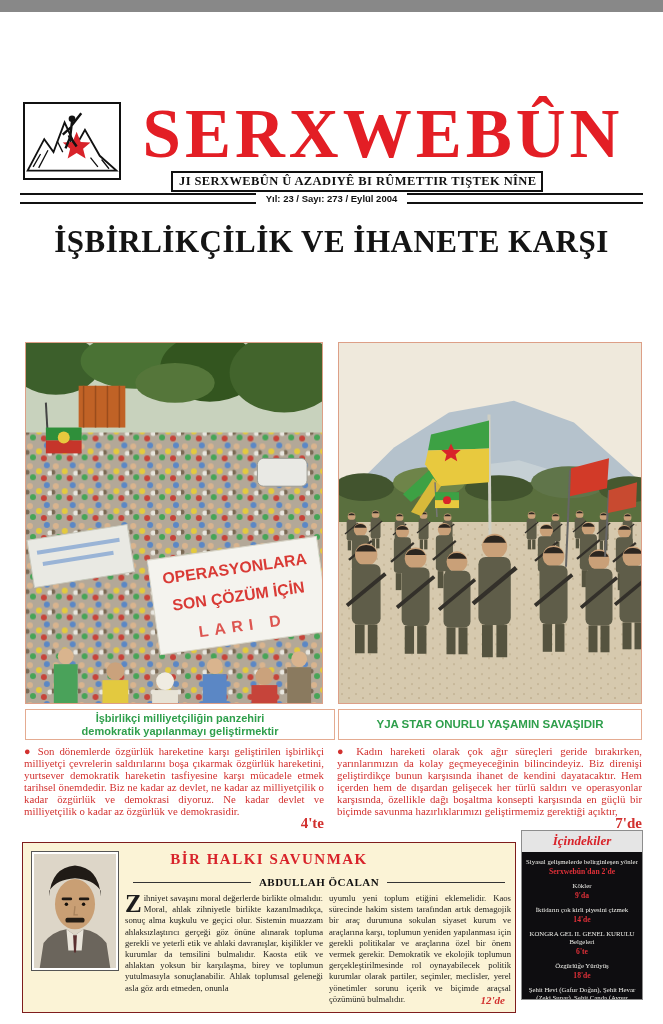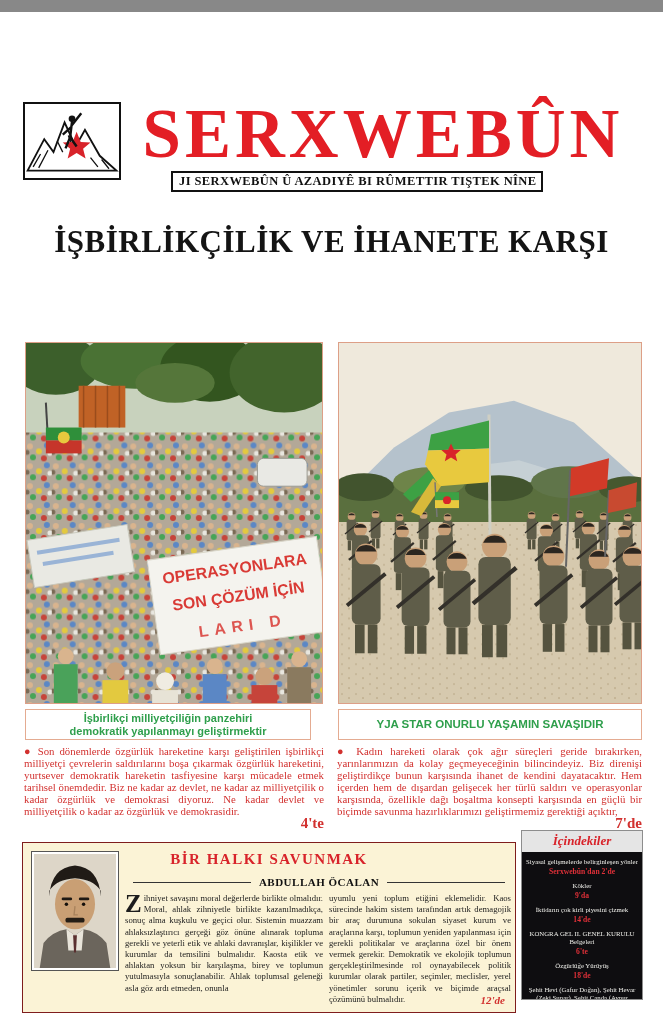--- a/index.html
+++ b/index.html
@@ -35,21 +35,21 @@
          box-sizing:border-box;background:#cfc8ba;overflow:hidden;}
   .photo svg{display:block;width:100%;height:100%;}
   .photo-left{left:25px;width:298px;}
   .photo-right{left:338px;width:304px;}
 
   
   .cap{position:absolute;top:697px;height:31px;border:1px solid #e4ab91;box-sizing:border-box;
        display:flex;flex-direction:column;justify-content:center;text-align:center;
        font-family:"Liberation Sans",sans-serif;font-weight:bold;color:#2f9f4c;
        font-size:11px;line-height:13px;background:#fff;}
-  .cap-left{left:25px;width:286px;}
+  .cap-left{left:25px;width:310px;}
   .cap-right{left:338px;width:304px;font-size:11.5px;}
 
   
   .summary{position:absolute;top:734px;width:300px;color:#d2312f;
            font-size:10.8px;line-height:11.9px;text-align:justify;}
   .summary-left{left:24px;}
   .summary-right{left:337px;width:305px;}
   .pref{text-align:right;font-weight:bold;font-size:15px;margin-top:1px;color:#d2312f;}
 
   
@@ -93,20 +93,25 @@
         <path d="M8,68 L16,54 M14,69 L24,50 M70,58 L78,68 M82,60 L90,70 M34,40 L40,52 M46,34 L50,44" stroke="#111" stroke-width="1.4"></path>
         <polygon points="55,30 59.4,41 70,41.5 62,48.5 64.7,59 55,53 45.3,59 48,48.5 40,41.5 50.6,41" fill="#d8232a"></polygon>
         <circle cx="50" cy="16" r="3.6" fill="#111"></circle>
         <path d="M50,19 L48,36 M49,24 L60,10 M49,25 L40,33 M48,36 L43,48 M48,36 L55,46" stroke="#111" stroke-width="2.6" fill="none"></path>
       </svg>
     </div>
     <div class="np-title">SERXWEBÛN</div>
     <div class="slogan-box">JI SERXWEBÛN Û AZADIYÊ BI RÛMETTIR TIŞTEK NÎNE</div>
   </div>
 
+  <div class="issue-bar">
+    <div class="rule2"></div>
+    <div class="issue-label">Yıl: 23 / Sayı: 273 / Eylül 2004</div>
+    <div class="rule2"></div>
+  </div>
 
   <div class="kicker">İŞBİRLİKÇİLİK VE İHANETE KARŞI</div>
 
   <div class="photo photo-left">
     <svg viewBox="0 0 298 362" preserveAspectRatio="none">
       <defs>
         <pattern id="crowdp" width="26" height="20" patternUnits="userSpaceOnUse">
           <rect width="26" height="20" fill="#b3a898"></rect>
           <circle cx="4" cy="4" r="3" fill="#d9b48e"></circle>
           <circle cx="13" cy="9" r="3" fill="#e3c93f"></circle>

